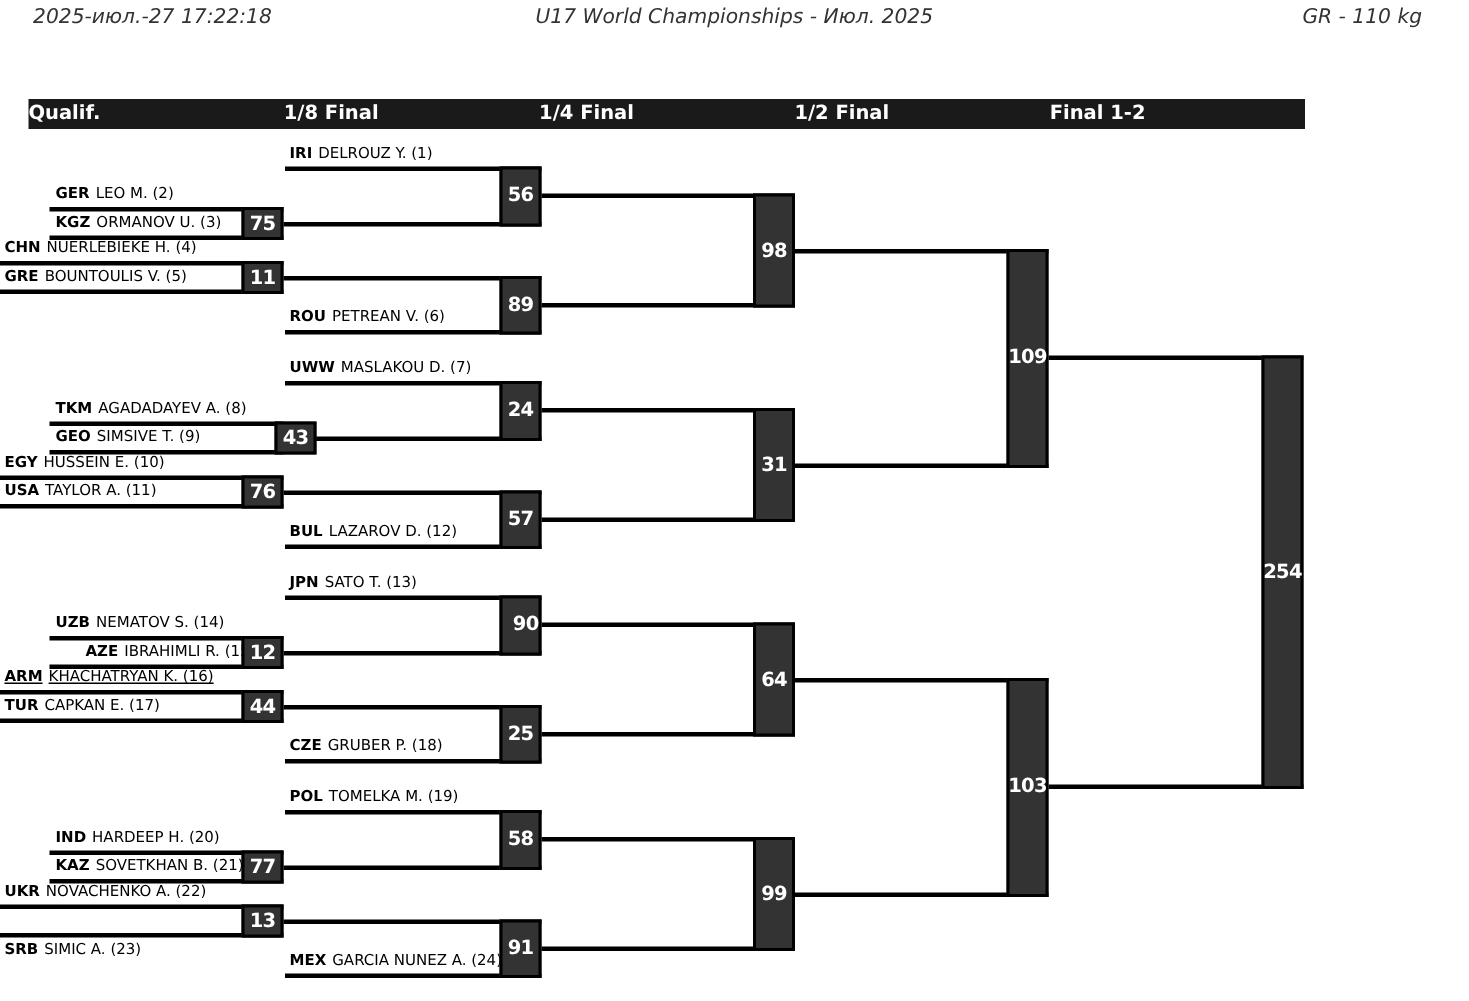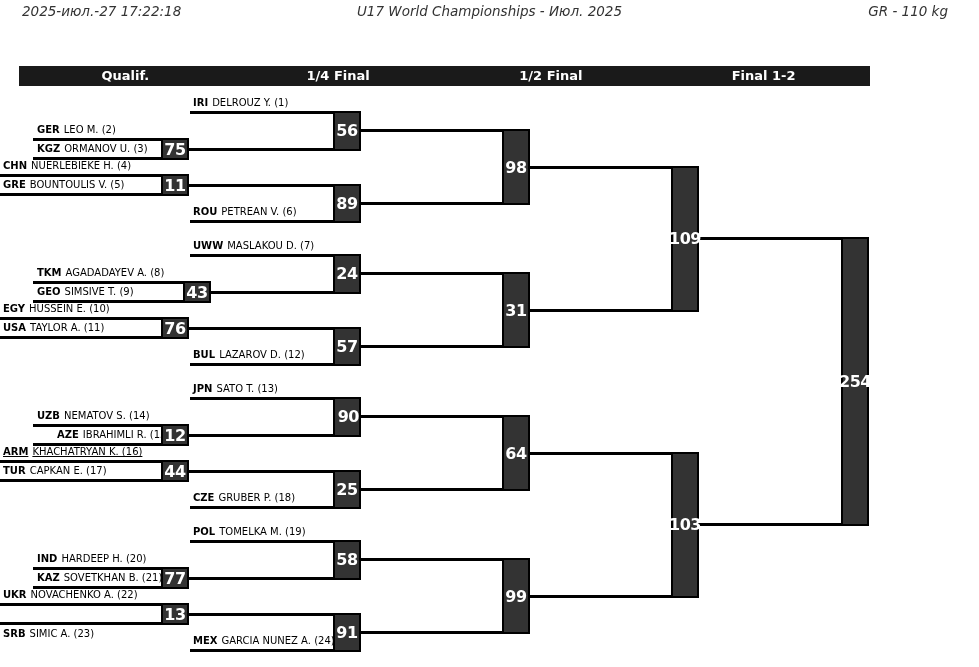--- a/index.html
+++ b/index.html
@@ -5,44 +5,45 @@
   html,body{margin:0;padding:0;background:#fff;}
   .page{position:relative;width:979px;height:667px;background:#ffffff;overflow:hidden;
         font-family:"DejaVu Sans","Liberation Sans",sans-serif;}
   
   .tophdr span{position:absolute;top:3px;font-style:italic;font-size:13.5px;color:#333;}
   .ts{left:22px;}
   .ttl{left:0;right:0;text-align:center;}
   .cat{right:31px;}
   
   .colbar{position:absolute;left:19px;top:66px;width:851px;height:20px;background:#1a1a1a;display:flex;}
-  .col{flex:1;text-align:center;color:#fff;font-weight:bold;font-size:13px;line-height:20px;}
+  .col{flex:1;text-align:left;color:#fff;font-weight:bold;font-size:13px;line-height:20px;}
   
   #bracket{position:absolute;left:0;top:0;width:979px;height:667px;}
   .hline{position:absolute;height:3px;background:#000;}
   .mbar{position:absolute;background:#333333;border:2px solid #000;box-sizing:border-box;
         display:flex;align-items:center;justify-content:center;}
-  .mnum{color:#fff;font-weight:bold;font-size:16px;letter-spacing:-0.5px;}
+  .mnum{color:#fff;font-weight:bold;font-size:13px;letter-spacing:-0.5px;}
   .alabel{position:absolute;white-space:nowrap;font-size:10px;color:#000;line-height:12px;}
   .alabel .cc{font-weight:bold;}
   .alabel .nm{margin-left:4px;}
 </style>
 </head>
 <body>
 
 <div class="page">
 
   <div class="tophdr">
     <span class="ts">2025-июл.-27 17:22:18</span>
     <span class="ttl">U17 World Championships - Июл. 2025</span>
     <span class="cat">GR - 110 kg</span>
   </div>
 
   <div class="colbar">
     <span class="col">Qualif.</span>
+    <span class="col">1/8 Final</span>
     <span class="col">1/4 Final</span>
     <span class="col">1/2 Final</span>
     <span class="col">Final 1-2</span>
   </div>
 
   <div id="bracket">
       <div class="hline" style="left: 190px; top: 111px; width: 171px;"></div>
       <div class="alabel" style="left: 193px; top: 97px;"><span class="cc">IRI</span><span class="nm">DELROUZ Y. (1)</span></div>
       <div class="hline" style="left: 33px; top: 138px; width: 156px;"></div>
       <div class="alabel" style="left: 37px; top: 124px;"><span class="cc">GER</span><span class="nm">LEO M. (2)</span></div>

